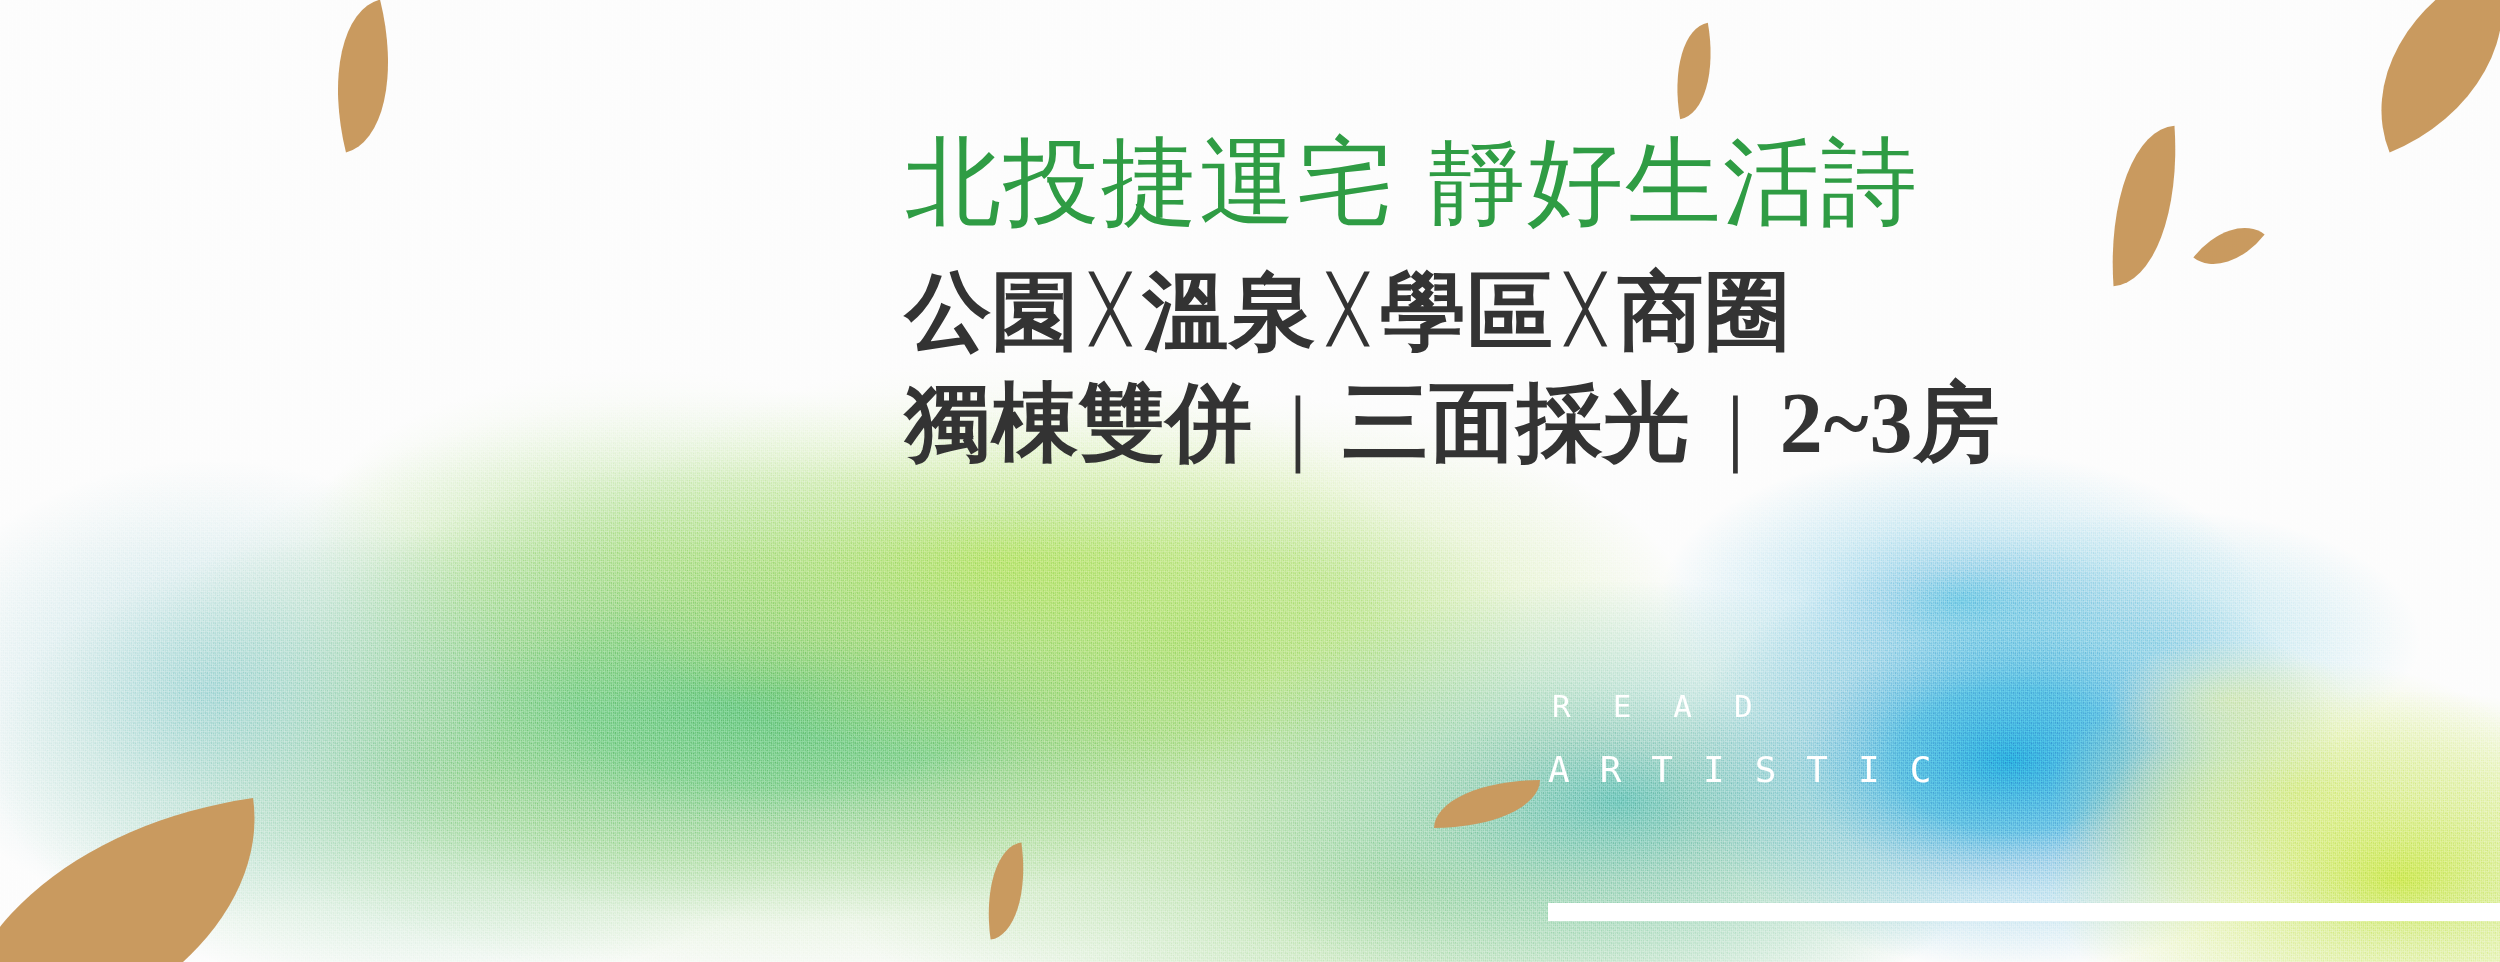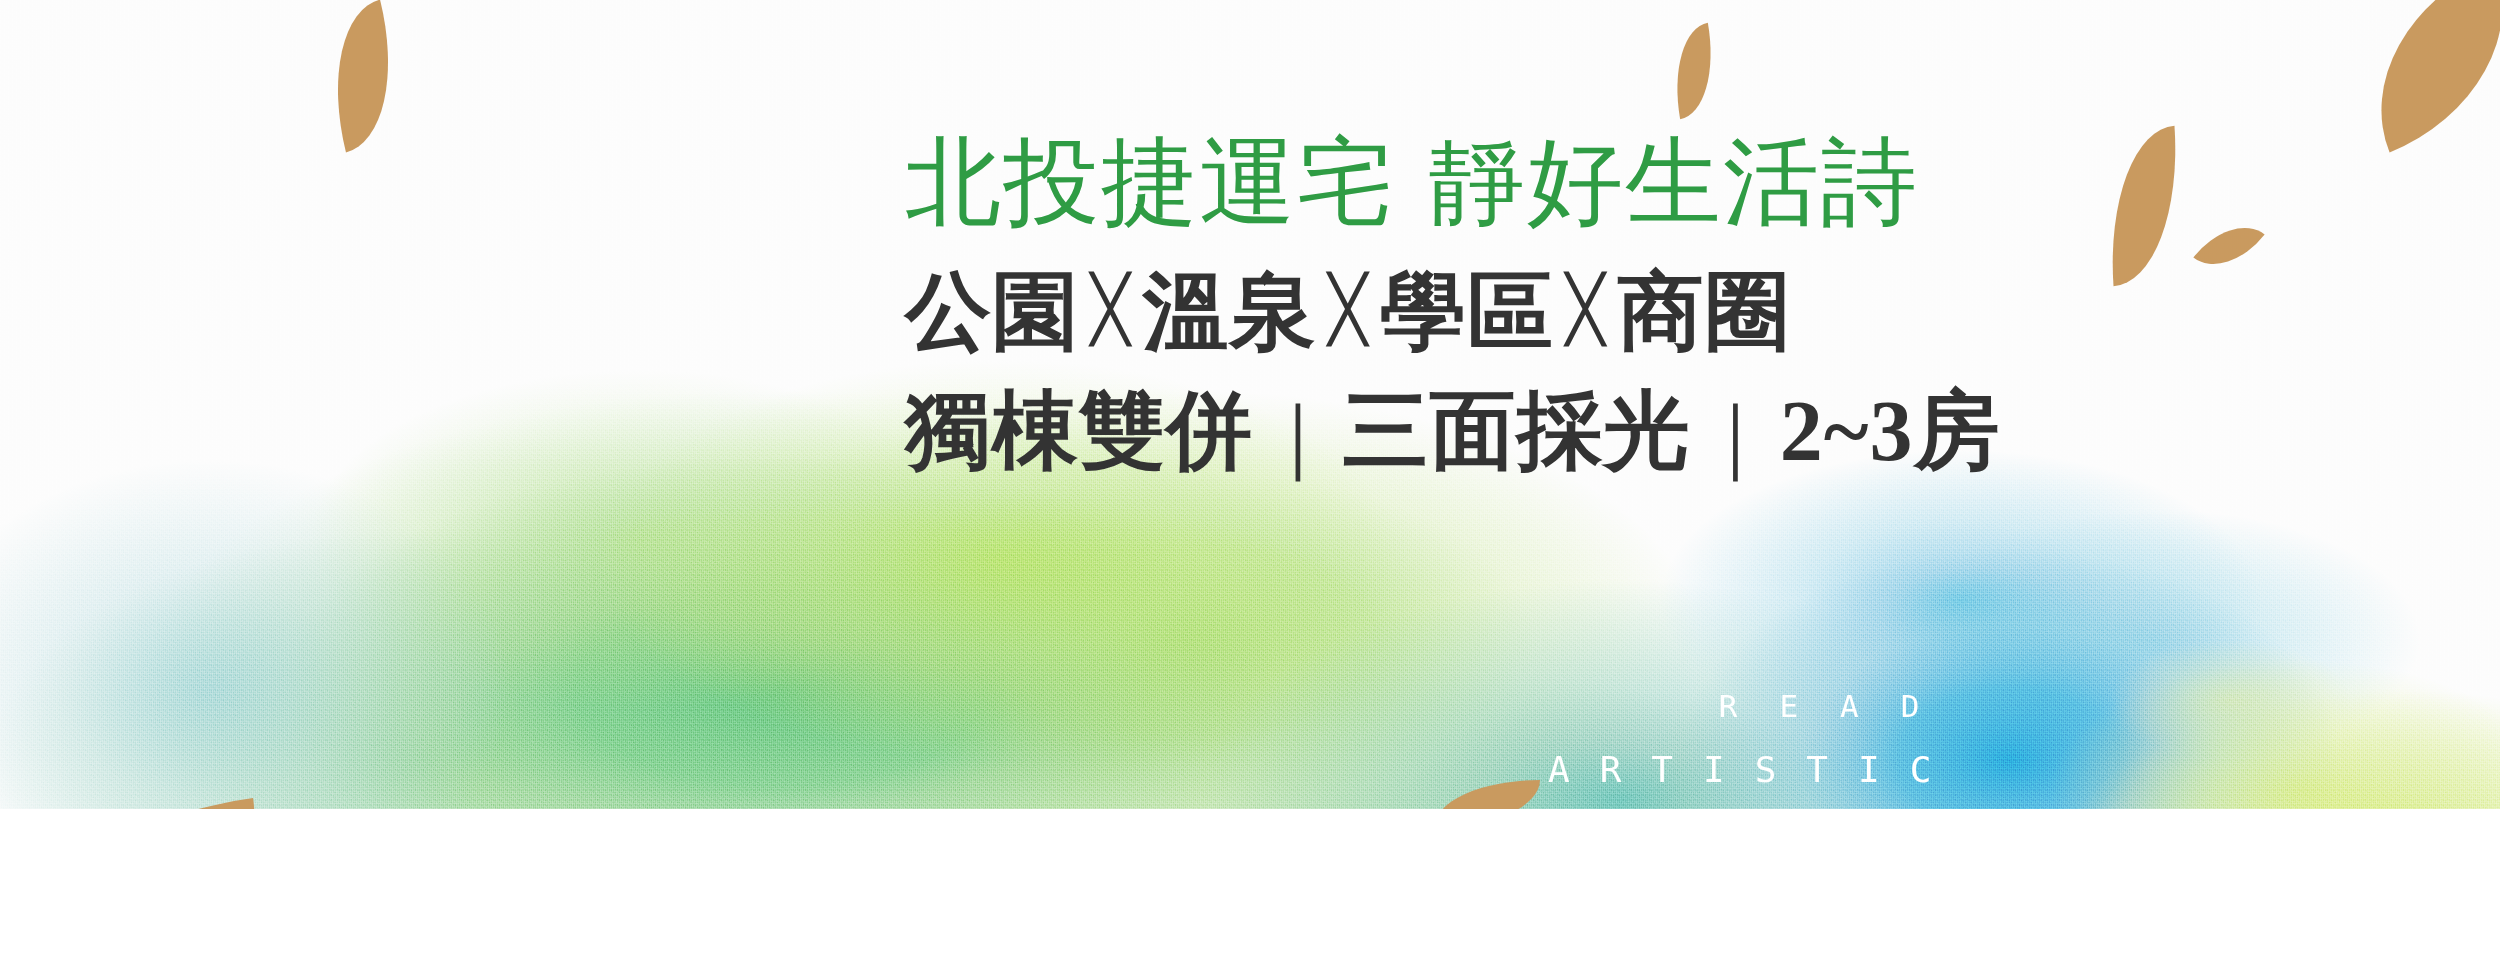--- a/index.html
+++ b/index.html
@@ -8,21 +8,21 @@
     padding: 0;
     background: #ffffff;
   }
   body {
     font-family: "Liberation Sans", sans-serif;
   }
 
   #banner {
     position: relative;
     width: 2500px;
-    height: 809px;
+    height: 962px;
     overflow: hidden;
     background: #fbfbfb;
   }
 
   
   .paper-base {
     position: absolute;
     inset: 0;
     background: #fcfcfc;
   }
@@ -189,21 +189,21 @@
   .line-dark {
     font-family: Liberation Serif, serif;
     font-size: 86px;
     line-height: 1.22;
     color: #333333;
     font-weight: bold;
     letter-spacing: 1px;
     white-space: nowrap;
   }
   .line-dark.line2 { margin-top: 26px; }
-  .line-dark.line3 { margin-top: 14px; }
+  .line-dark.line3 { margin-top: 6px; }
 
   .sep-x {
     display: inline-block;
     font-weight: 300;
     font-size: 64px;
     vertical-align: 10px;
     padding: 0 12px;
     color: #333333;
   }
   .sep-bar {
@@ -219,21 +219,20 @@
   .english-mark {
     position: absolute;
     left: 1548px;
     top: 688px;
     color: #ffffff;
   }
   .eng-line {
     font-family: "DejaVu Sans Mono", "Liberation Mono", monospace;
     color: #ffffff;
     white-space: nowrap;
-    text-align: right;
   }
   .eng-1 {
     font-size: 31px;
     letter-spacing: 42px;
     padding-left: 4px;
   }
   .eng-2 {
     font-size: 36px;
     letter-spacing: 30px;
     margin-top: 25px;

